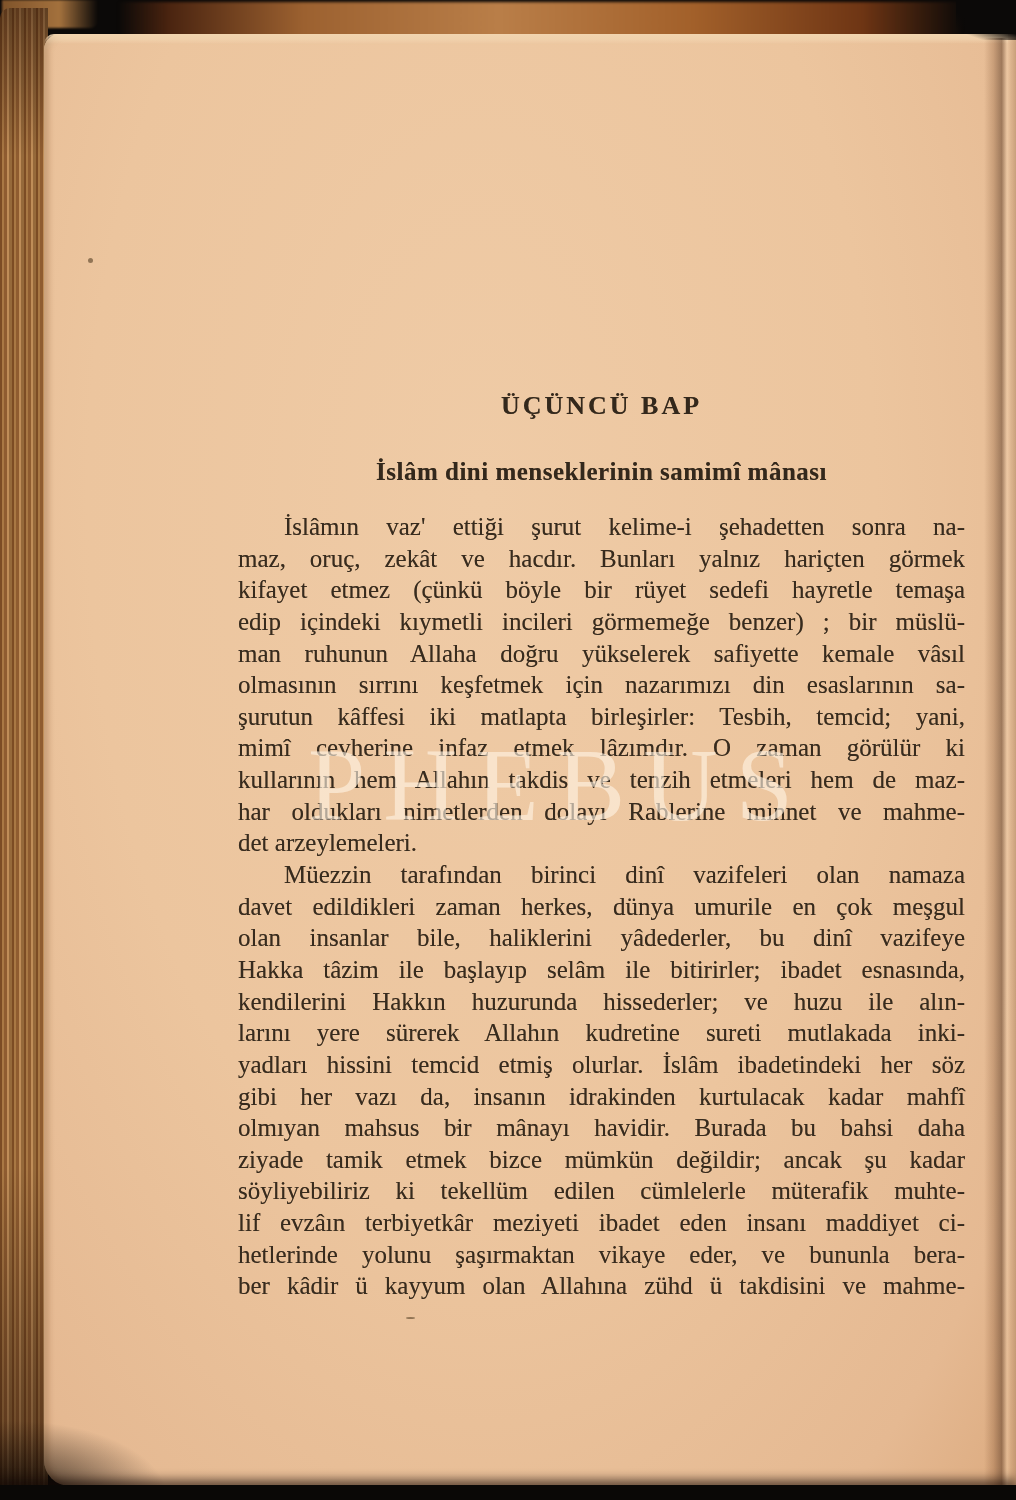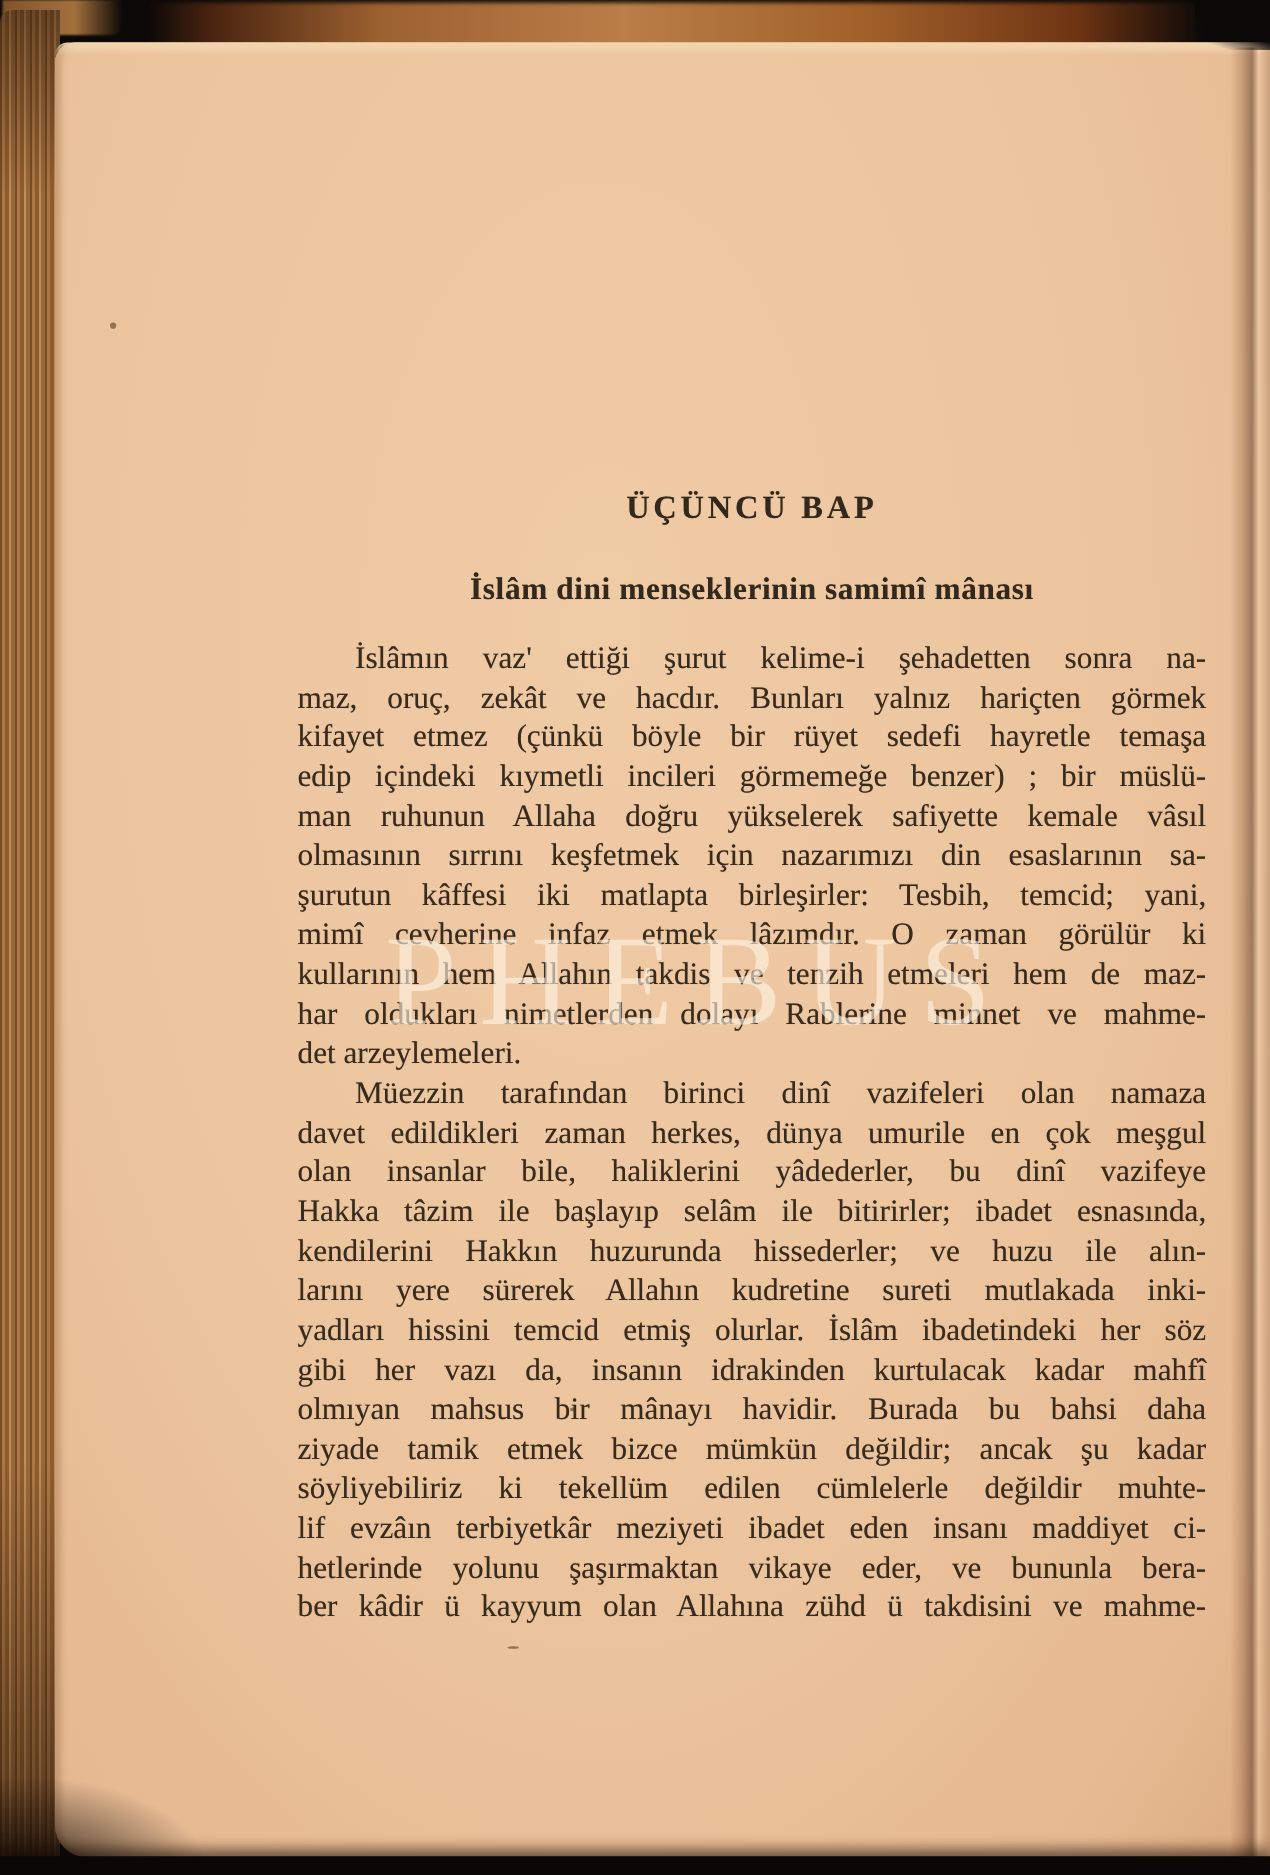--- a/index.html
+++ b/index.html
@@ -127,21 +127,21 @@
         <div class="bline indent">Müezzin tarafından birinci dinî vazifeleri olan namaza</div>
         <div class="bline">davet edildikleri zaman herkes, dünya umurile en çok meşgul</div>
         <div class="bline">olan insanlar bile, haliklerini yâdederler, bu dinî vazifeye</div>
         <div class="bline">Hakka tâzim ile başlayıp selâm ile bitirirler; ibadet esnasında,</div>
         <div class="bline">kendilerini Hakkın huzurunda hissederler; ve huzu ile alın-</div>
         <div class="bline">larını yere sürerek Allahın kudretine sureti mutlakada inki-</div>
         <div class="bline">yadları hissini temcid etmiş olurlar. İslâm ibadetindeki her söz</div>
         <div class="bline">gibi her vazı da, insanın idrakinden kurtulacak kadar mahfî</div>
         <div class="bline">olmıyan mahsus bir mânayı havidir. Burada bu bahsi daha</div>
         <div class="bline">ziyade tamik etmek bizce mümkün değildir; ancak şu kadar</div>
-        <div class="bline">söyliyebiliriz ki tekellüm edilen cümlelerle değildir muhte-</div>
+        <div class="bline">söyliyebiliriz ki tekellüm edilen cümlelerle müterafik muhte-</div>
         <div class="bline">lif evzâın terbiyetkâr meziyeti ibadet eden insanı maddiyet ci-</div>
         <div class="bline">hetlerinde yolunu şaşırmaktan vikaye eder, ve bununla bera-</div>
         <div class="bline">ber kâdir ü kayyum olan Allahına zühd ü takdisini ve mahme-</div>
       </div>
   </div>
 
   <div class="watermark">PHEBUS</div>
 
   <div class="right-crease"></div>
   <div class="corner-black-tr"></div>

